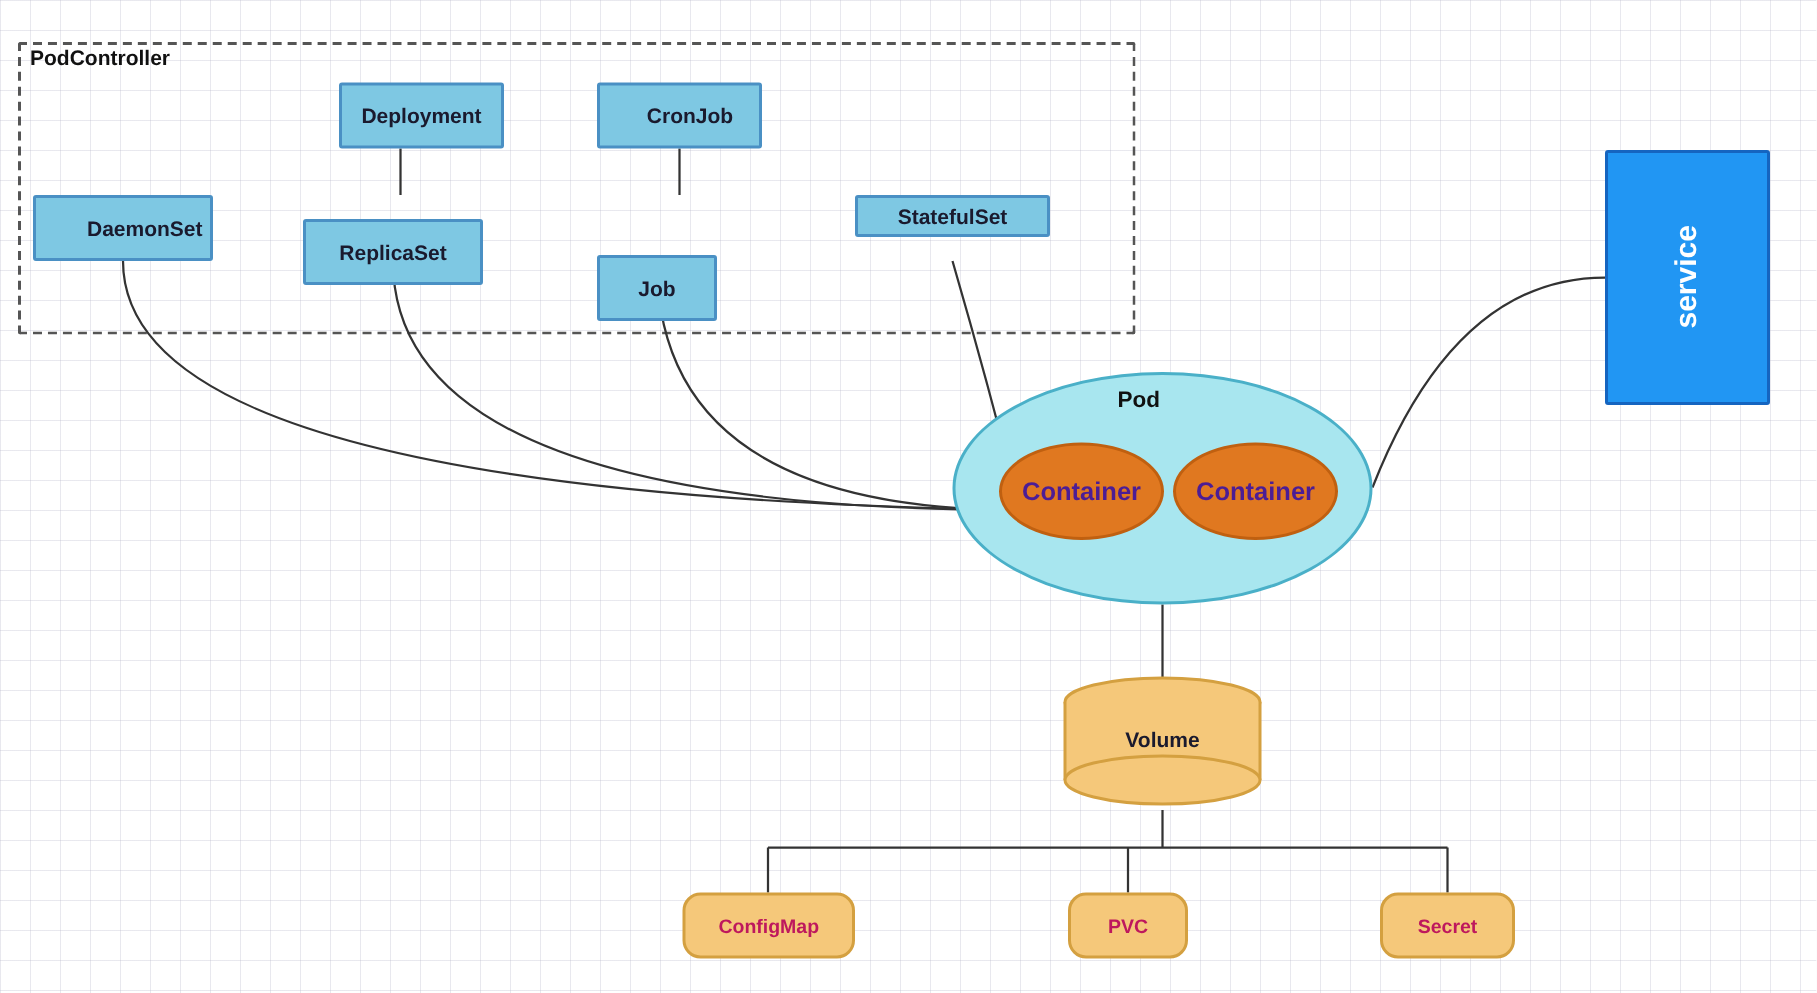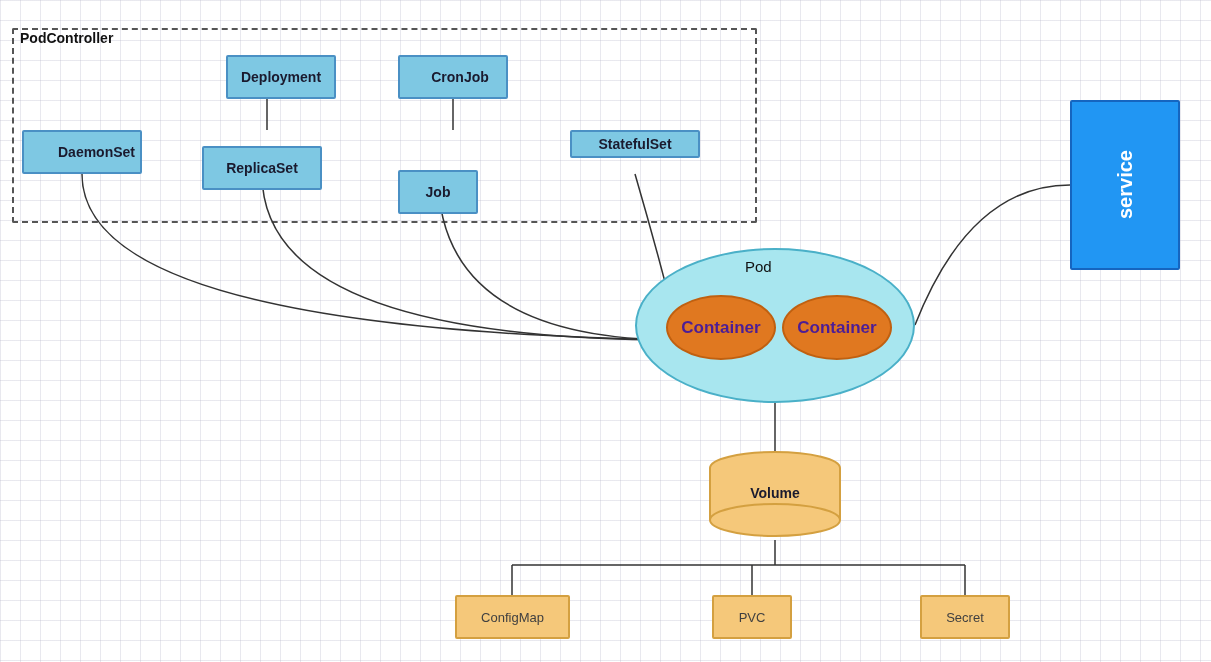--- a/index.html
+++ b/index.html
@@ -87,21 +87,21 @@
       display: flex;
       align-items: center;
       justify-content: center;
     }
 
     #pod-label {
       position: absolute;
       top: 258px;
       left: 745px;
       font-size: 15px;
-      font-weight: 400;
+      font-weight: 700;
       color: #111;
       z-index: 5;
     }
 
     
     .container-ellipse {
       position: absolute;
       width: 110px;
       height: 65px;
       background: #e07820;
@@ -123,27 +123,27 @@
       top: 455px;
       width: 130px;
       height: 80px;
       z-index: 2;
     }
 
     
     .orange-box {
       background: #f5c87a;
       border: 2px solid #d4a040;
-      border-radius: 2px;
+      border-radius: 12px;
       display: flex;
       align-items: center;
       justify-content: center;
       font-size: 13px;
-      font-weight: 400;
-      color: #404040;
+      font-weight: 700;
+      color: #be185d;
       padding: 8px 12px;
       position: absolute;
       z-index: 2;
     }
 
     
     #service-box {
       background: #2196F3;
       border: 2px solid #1565C0;
       border-radius: 2px;

